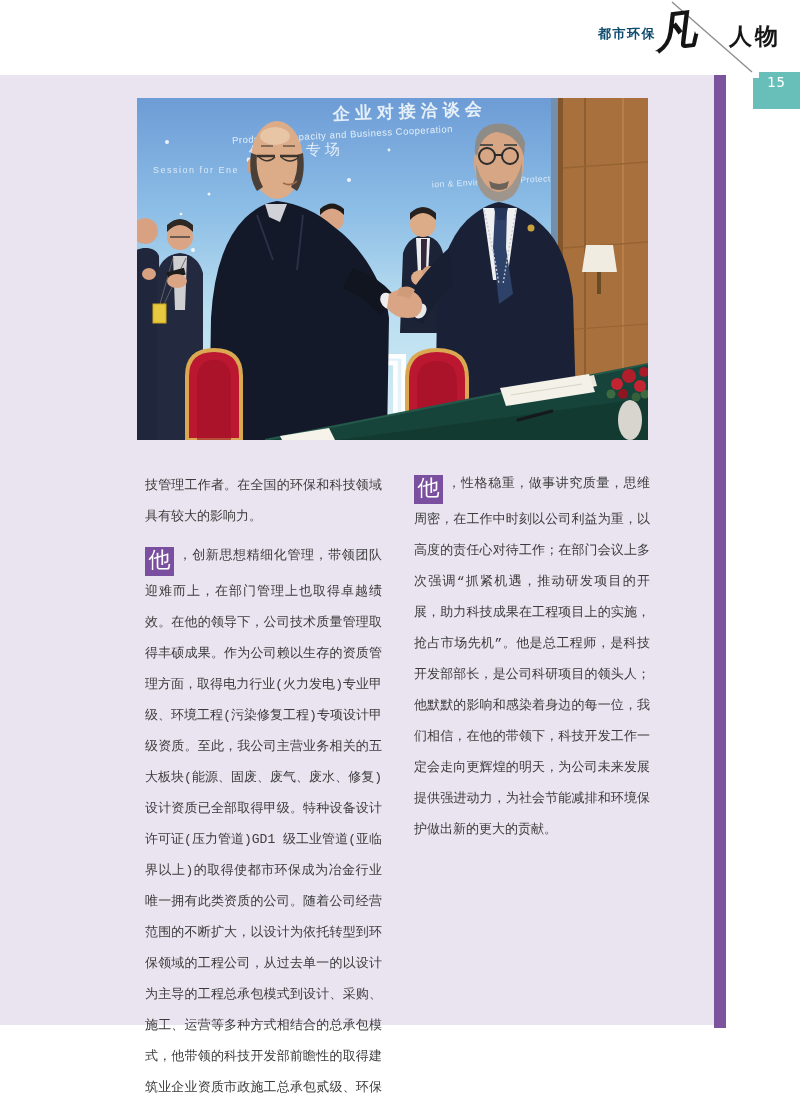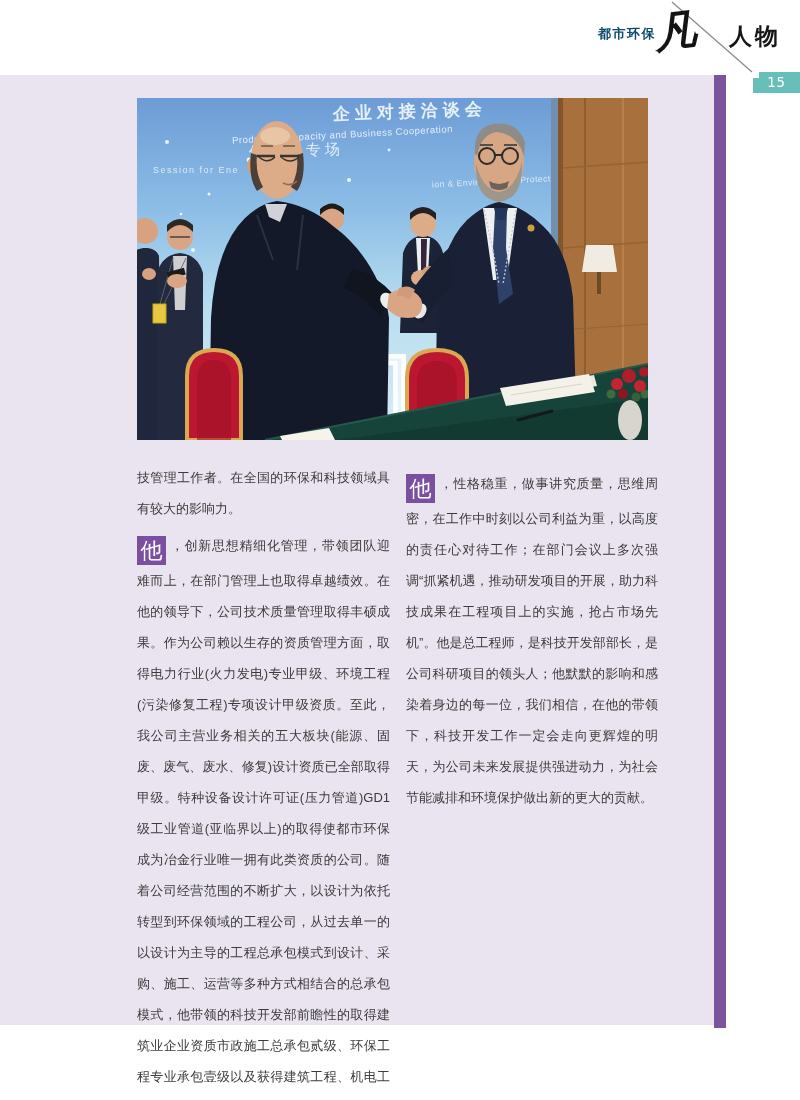--- a/index.html
+++ b/index.html
@@ -9,36 +9,36 @@
     font-family:"Liberation Serif","DejaVu Serif",serif;
   }
   
   .hdr-line{position:absolute;left:0;top:0;width:800px;height:100px;pointer-events:none;}
   .mag-name{position:absolute;left:598px;top:25px;font-family:"Liberation Sans","DejaVu Sans",sans-serif;
     font-size:13px;font-weight:bold;color:#0c4a6e;letter-spacing:1.5px;}
   .logo-glyph{position:absolute;left:654px;top:4px;font-family:"DejaVu Serif",serif;font-style:italic;
     font-size:42px;font-weight:bold;color:#141414;transform:rotate(-7deg);}
   .section-label{position:absolute;left:729px;top:21px;font-size:23px;font-weight:bold;color:#151515;
     letter-spacing:3px;}
-  .page-badge{position:absolute;left:753px;top:72px;width:47px;height:21px;background:#68bfba;}
+  .page-badge{position:absolute;left:753px;top:72px;width:47px;height:37px;background:#68bfba;}
   .page-badge .sq{position:absolute;left:0;top:0;width:6px;height:6px;background:#ffffff;}
   .page-badge .num{position:absolute;left:14px;top:3px;color:#ffffff;
     font-family:"DejaVu Sans Mono","Liberation Mono",monospace;font-size:14px;font-weight:300;letter-spacing:1px;line-height:15px;}
   
   .panel{position:absolute;left:0;top:75px;width:714px;height:950px;background:#eae4f0;}
   .accent-strip{position:absolute;left:714px;top:75px;width:12px;height:953px;background:#7c549e;}
   
   .photo{position:absolute;left:137px;top:98px;width:511px;height:342px;margin:0;overflow:hidden;}
   .photo svg{display:block;}
   
   .col{position:absolute;top:462px;width:253px;}
   .col-left{left:137px;}
   .col-right{left:406px;width:252px;}
-  .col p{margin:0;font-size:13px;line-height:31px;text-align:justify;color:#3b3b3b;
-    font-family:Liberation Sans, sans-serif;}
+  .col p{margin:8px;font-size:13px;line-height:31px;text-align:justify;color:#3b3b3b;
+    font-family:Liberation Mono, monospace;}
   .col p.drop-para{margin-top:6px;}
   .dropcap{display:inline-block;width:29px;height:29px;background:#7b4f9f;color:#ffffff;
     font-size:22px;line-height:29px;text-align:center;margin-right:4px;vertical-align:-8px;}
 </style>
 </head>
 <body>
 
 <svg class="hdr-line">
   <line x1="672" y1="2" x2="752" y2="72" stroke="#8f8f8f" stroke-width="1.4"></line>
 </svg>

